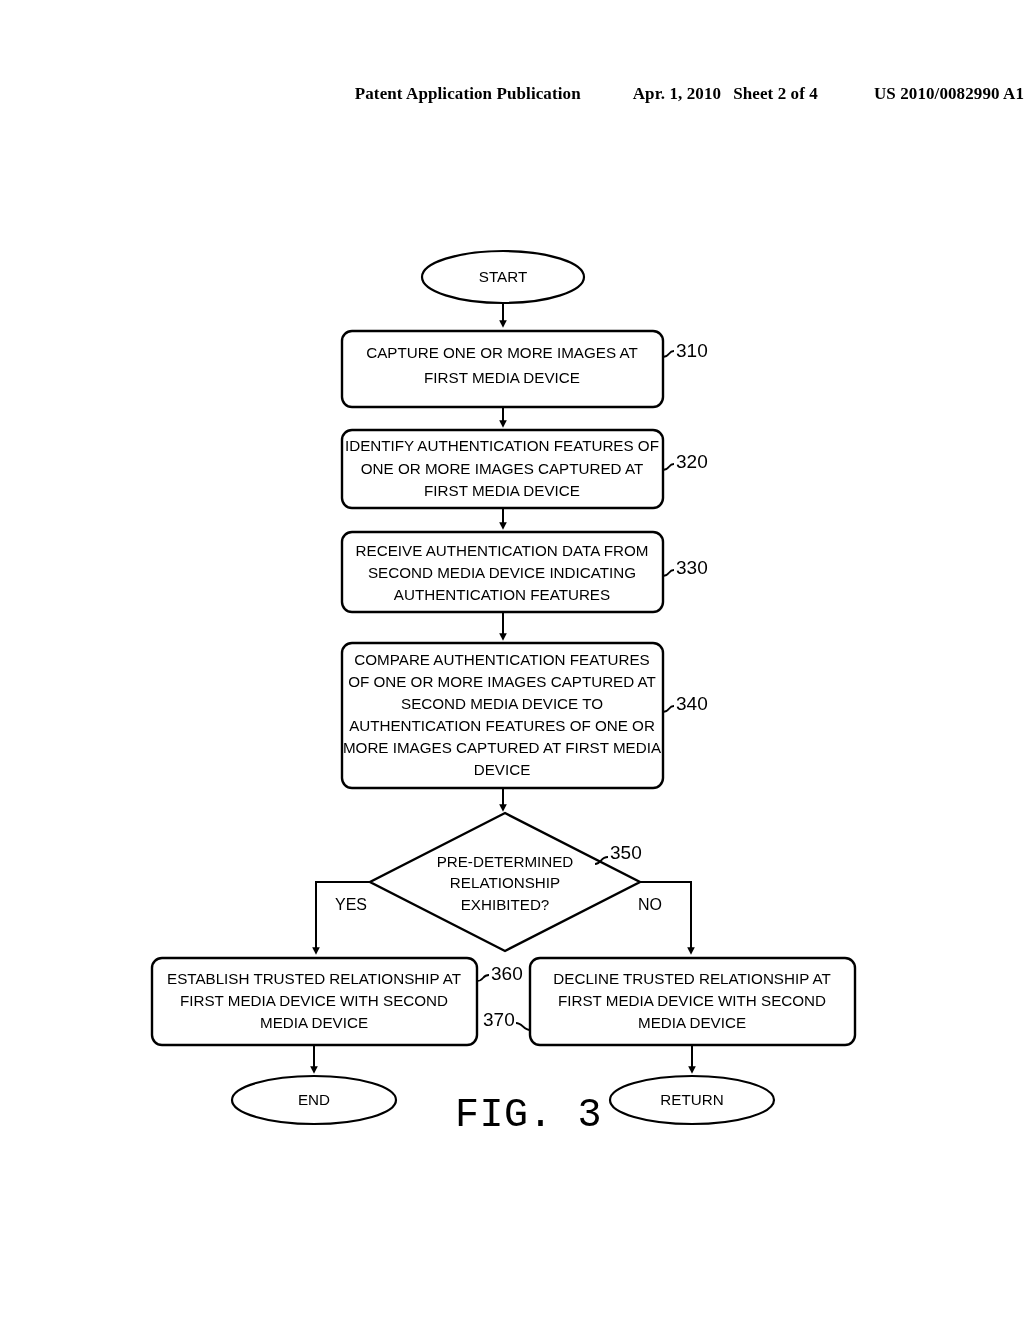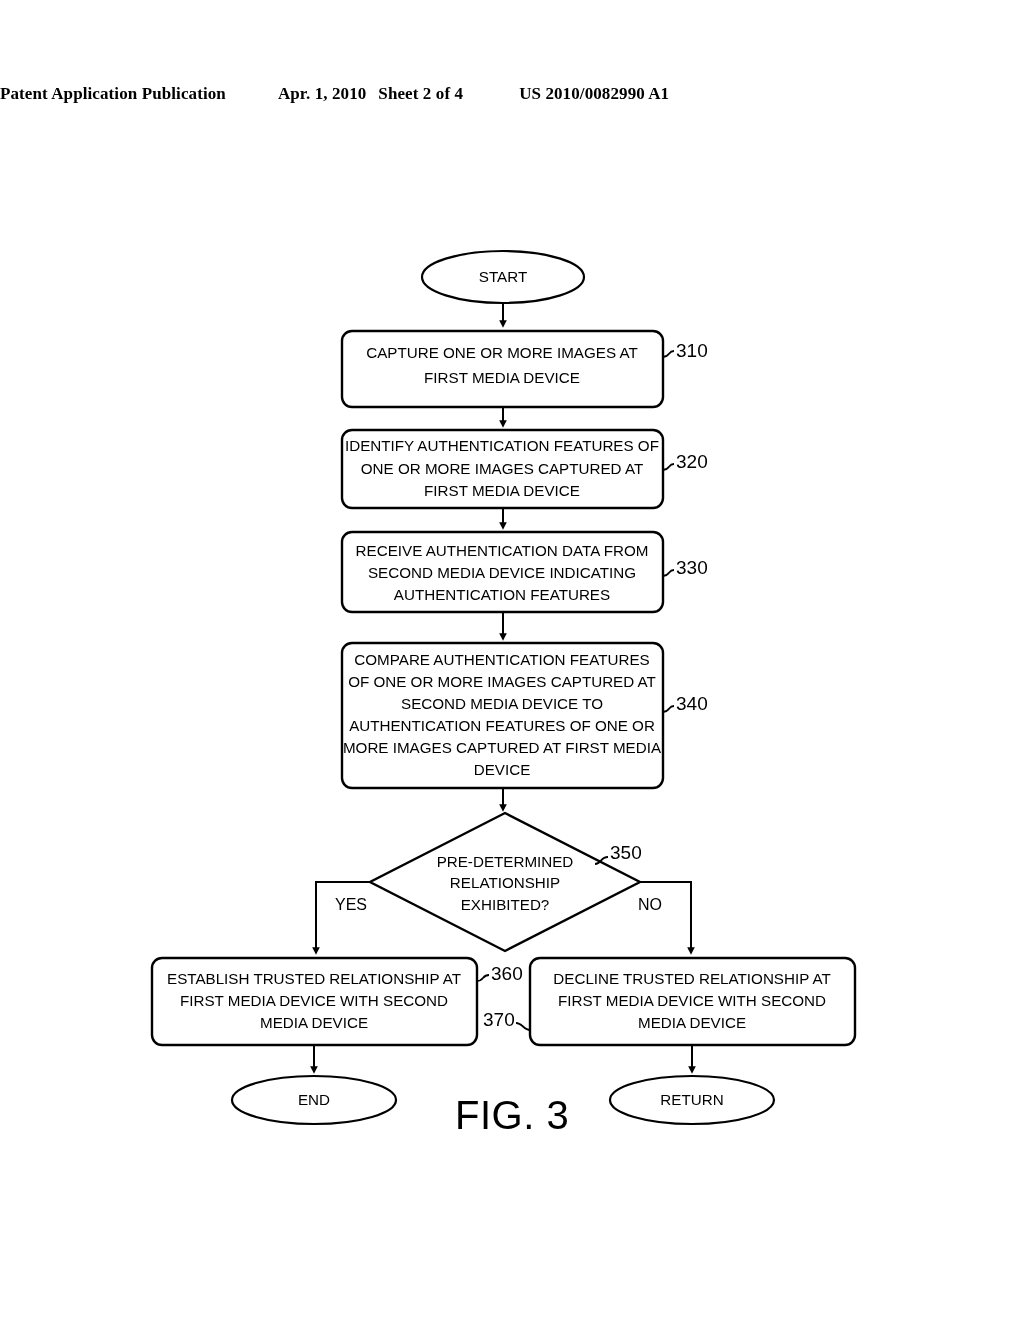--- a/index.html
+++ b/index.html
@@ -15,21 +15,21 @@
     position: relative;
     overflow: hidden;
   }
 
   
   .page-header {
     position: absolute;
     top: 84px;
     left: 0;
     width: 1024px;
-    text-align: left;
+    text-align: right;
     font-family: "Liberation Serif", serif;
     font-weight: bold;
     font-size: 17px;
     letter-spacing: 0.1px;
     white-space: nowrap;
   }
   .page-header .seg { display: inline-block; vertical-align: baseline; }
   .page-header .gap-a { display: inline-block; width: 52px; }
   .page-header .gap-b { display: inline-block; width: 12px; }
   .page-header .gap-c { display: inline-block; width: 56px; }
@@ -40,21 +40,21 @@
     top: 0;
     left: 0;
     width: 1024px;
     height: 1320px;
   }
 
   .fig-caption {
     position: absolute;
     left: 455px;
     top: 1093px;
-    font-family: Liberation Sans, sans-serif;
+    font-family: Liberation Mono, monospace;
     font-size: 40px;
     letter-spacing: 0.5px;
     white-space: nowrap;
   }
 
   
   .node-text {
     font-family: "Liberation Sans", sans-serif;
     font-size: 15.2px;
     fill: #000;

